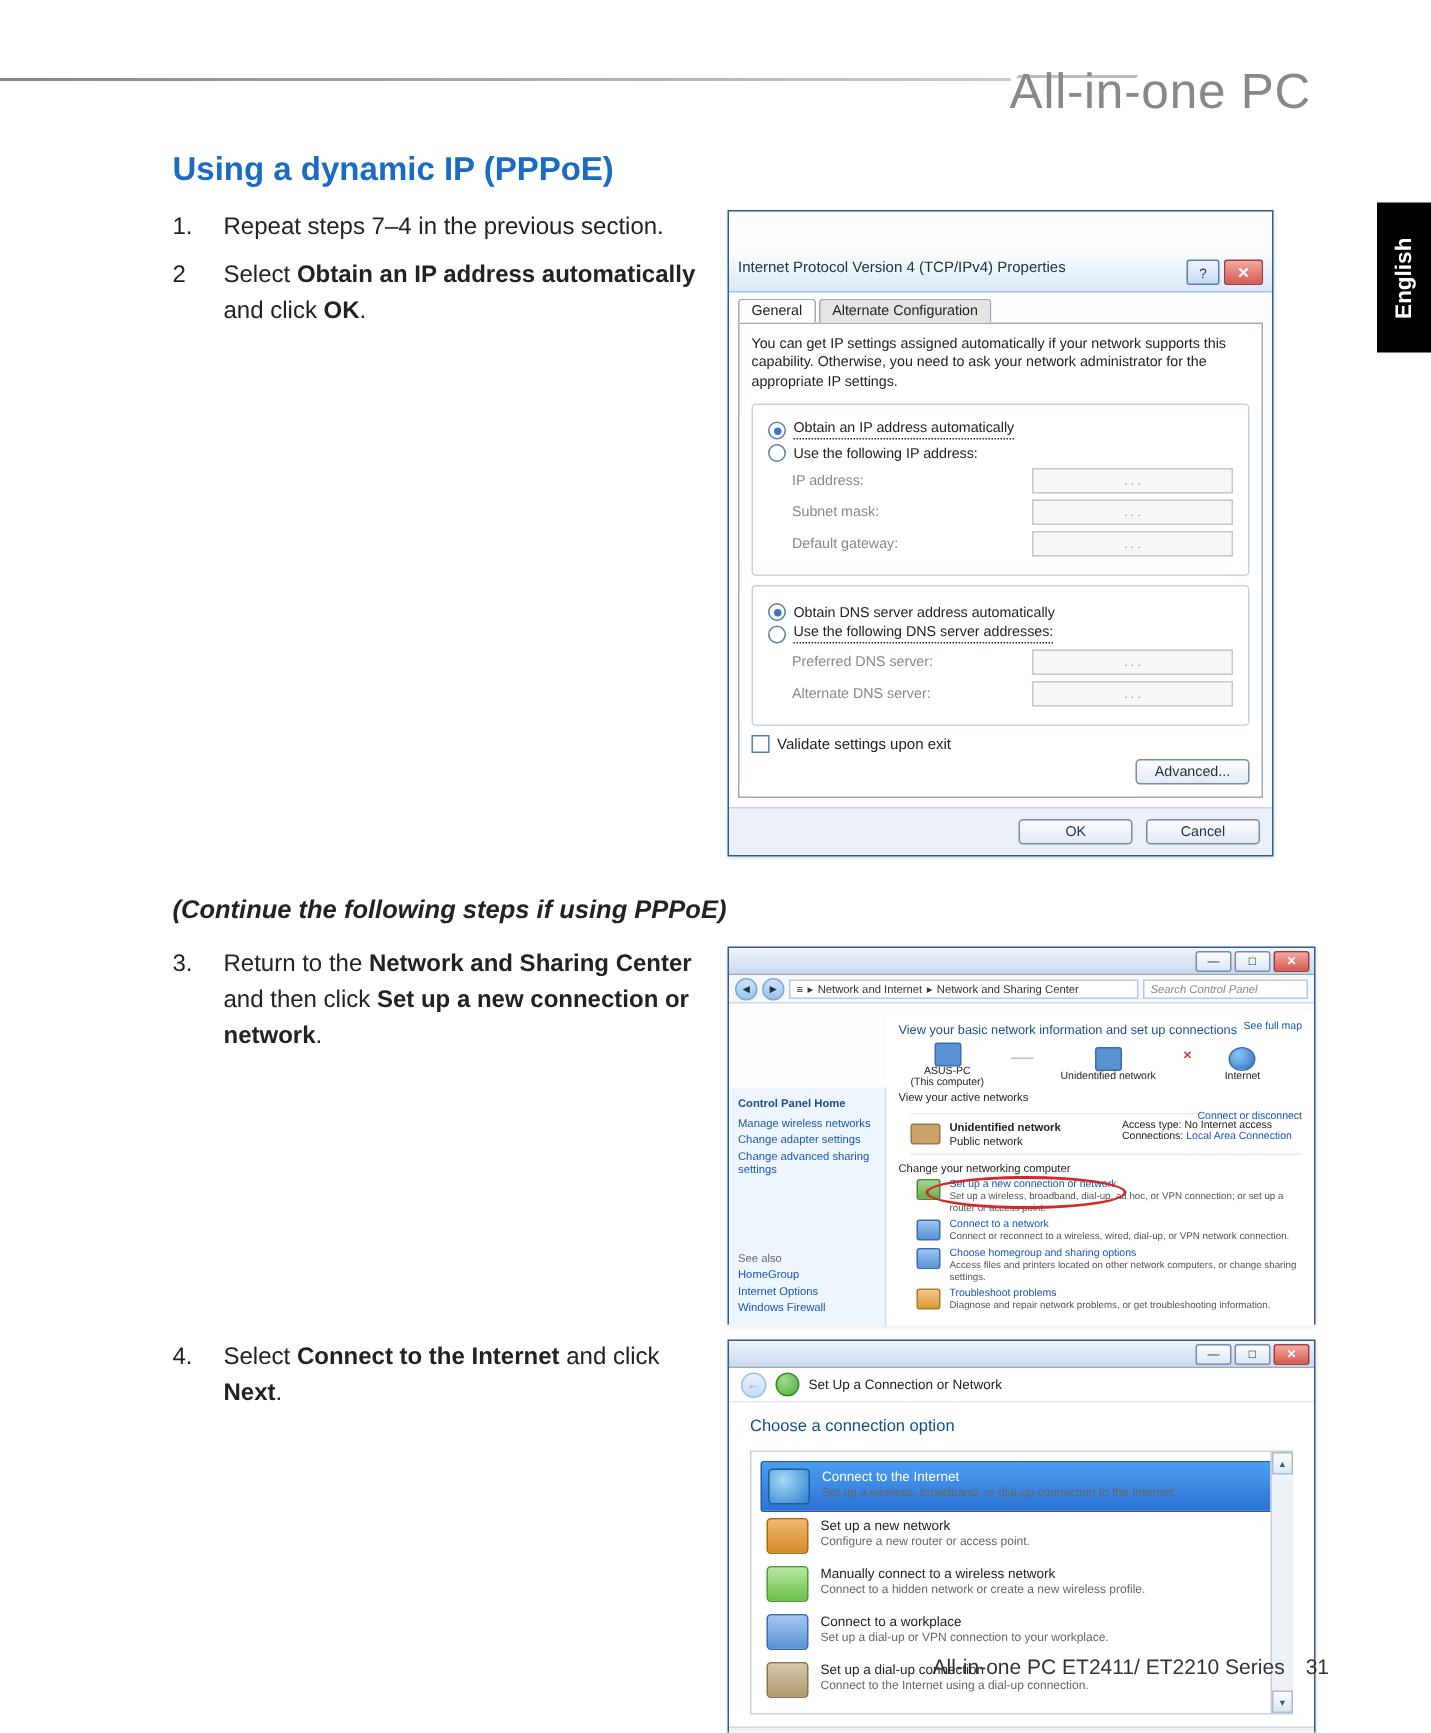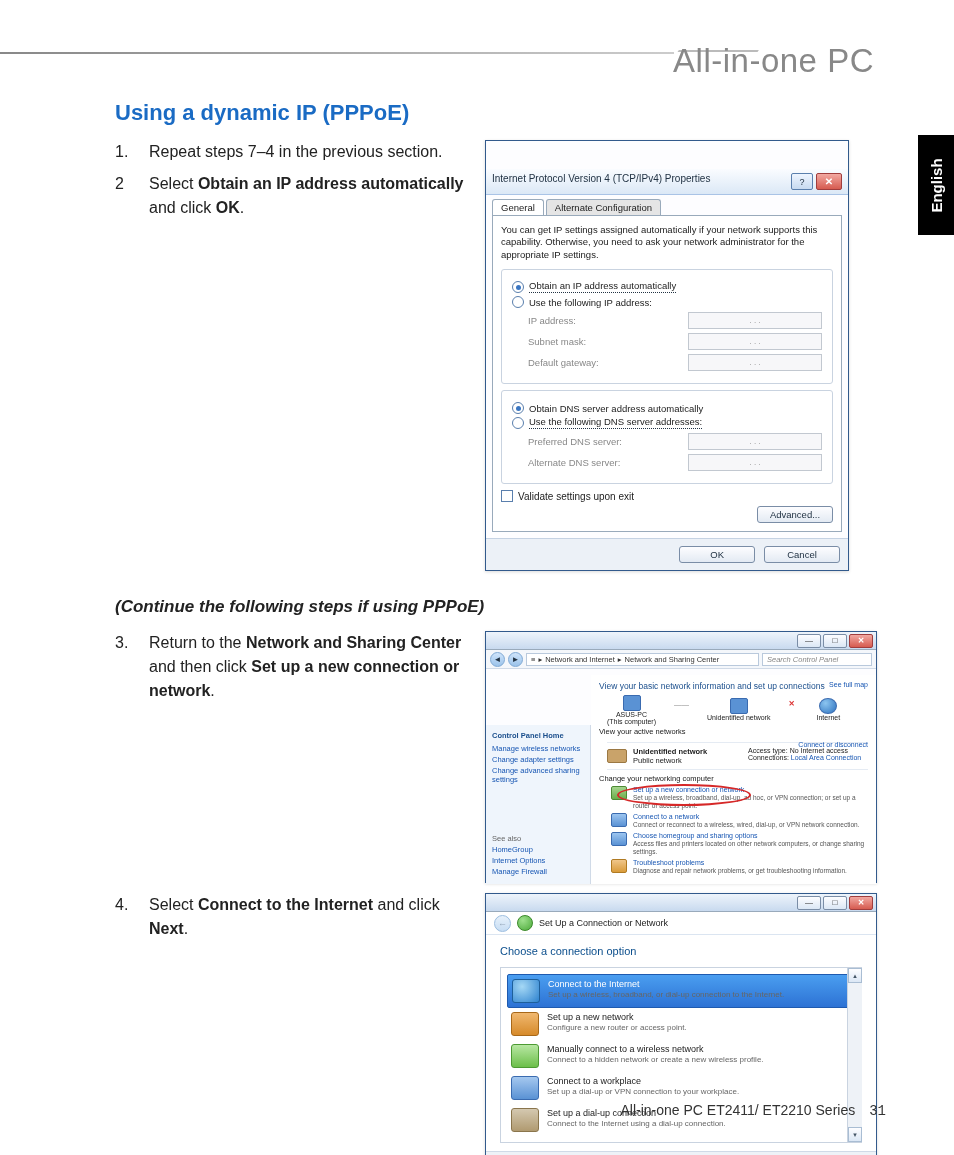--- a/index.html
+++ b/index.html
@@ -93,21 +93,21 @@
 .mini3 .li.sel .s2 { color:#dceaff; }
 .mini3 .li .ic.globe { background:radial-gradient(circle at 35% 30%,#a5d8f5,#2d82cf); border:1px solid #1e5f9a; }
 .mini3 .li .ic.router { background:linear-gradient(#f0b870,#d68a2a); border:1px solid #a86818; }
 .mini3 .li .ic.wifi { background:linear-gradient(#b8e7a3,#6cbf4a); border:1px solid #4c9a33; }
 .mini3 .li .ic.work { background:linear-gradient(#a5c8ef,#5a92d4); border:1px solid #3a6bb0; }
 .mini3 .li .ic.dial { background:linear-gradient(#d4c8b0,#b09a70); border:1px solid #8a754c; }
 .mini3 .li .txt .s1 { font-size:9px; line-height:1.2; }
 .mini3 .li .txt .s2 { font-size:8px; color:#666; line-height:1.2; }
 .mini3 .foot { padding:8px 10px; background:#eef2f7; border-top:1px solid #d0dae7; text-align:right; }
 .page-footer { position:absolute; bottom:36px; right:68px; font-size:14px; color:#333; }
-.page-footer .pn { margin-left:14px;font-family:Liberation Mono, monospace; }
+.page-footer .pn { margin-left:14px; }
 </style>
 </head>
 <body>
 
 <div class="page">
   <div class="topline">
       <div class="grad"></div>
       <div class="diag"></div>
     </div>
   <div class="header-title">All-in-one PC</div>
@@ -224,21 +224,21 @@
       </div>
       <div class="body">
         <div class="side">
           <div class="h">Control Panel Home</div>
           <a>Manage wireless networks</a>
           <a>Change adapter settings</a>
           <a>Change advanced sharing settings</a>
           <div class="seealso">See also</div>
           <a>HomeGroup</a>
           <a>Internet Options</a>
-          <a>Manage Firewall</a>
+          <a>Windows Firewall</a>
         </div>
         <div class="main">
           <span class="right-link link" style="top:6px">See full map</span>
           <div class="hl">View your basic network information and set up connections</div>
           <div class="netrow">
             <div class="neticon">
                 <div class="ic"></div>
                 <span>ASUS-PC</span>
                 <span>(This computer)</span>
               </div>

